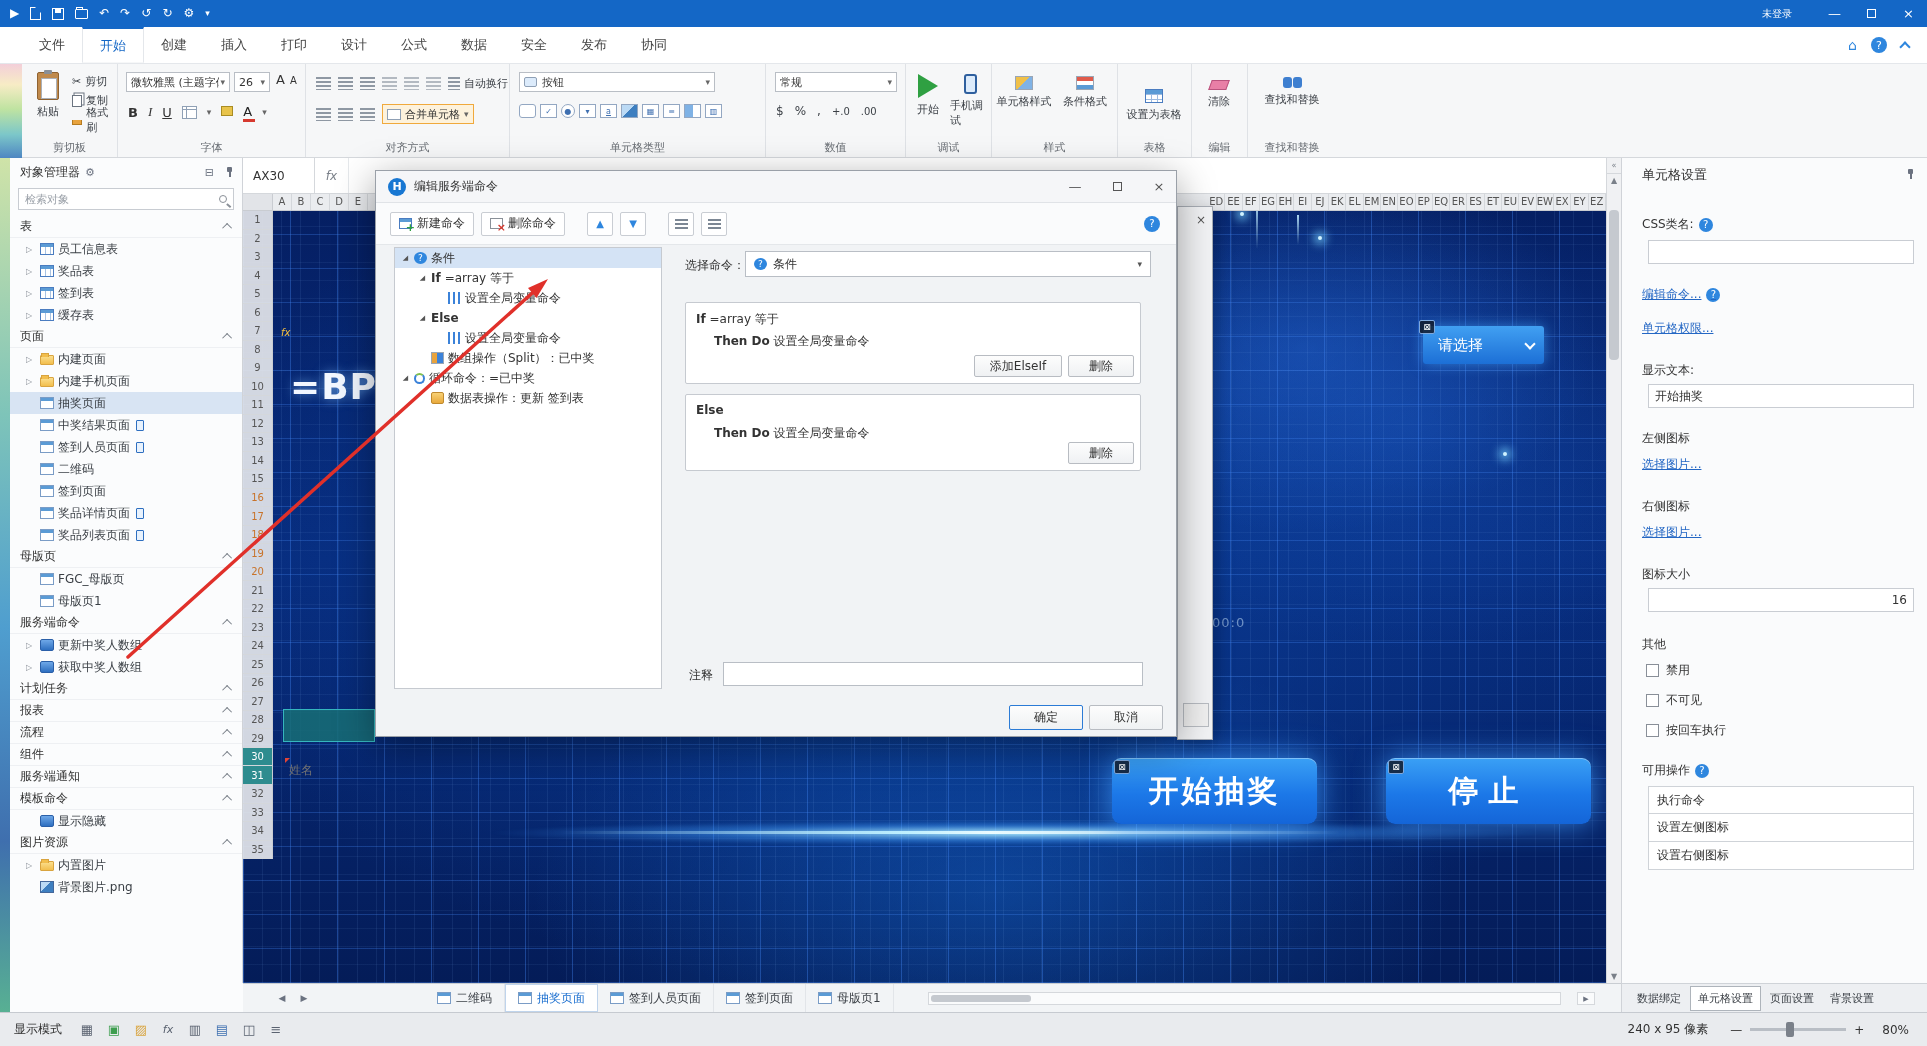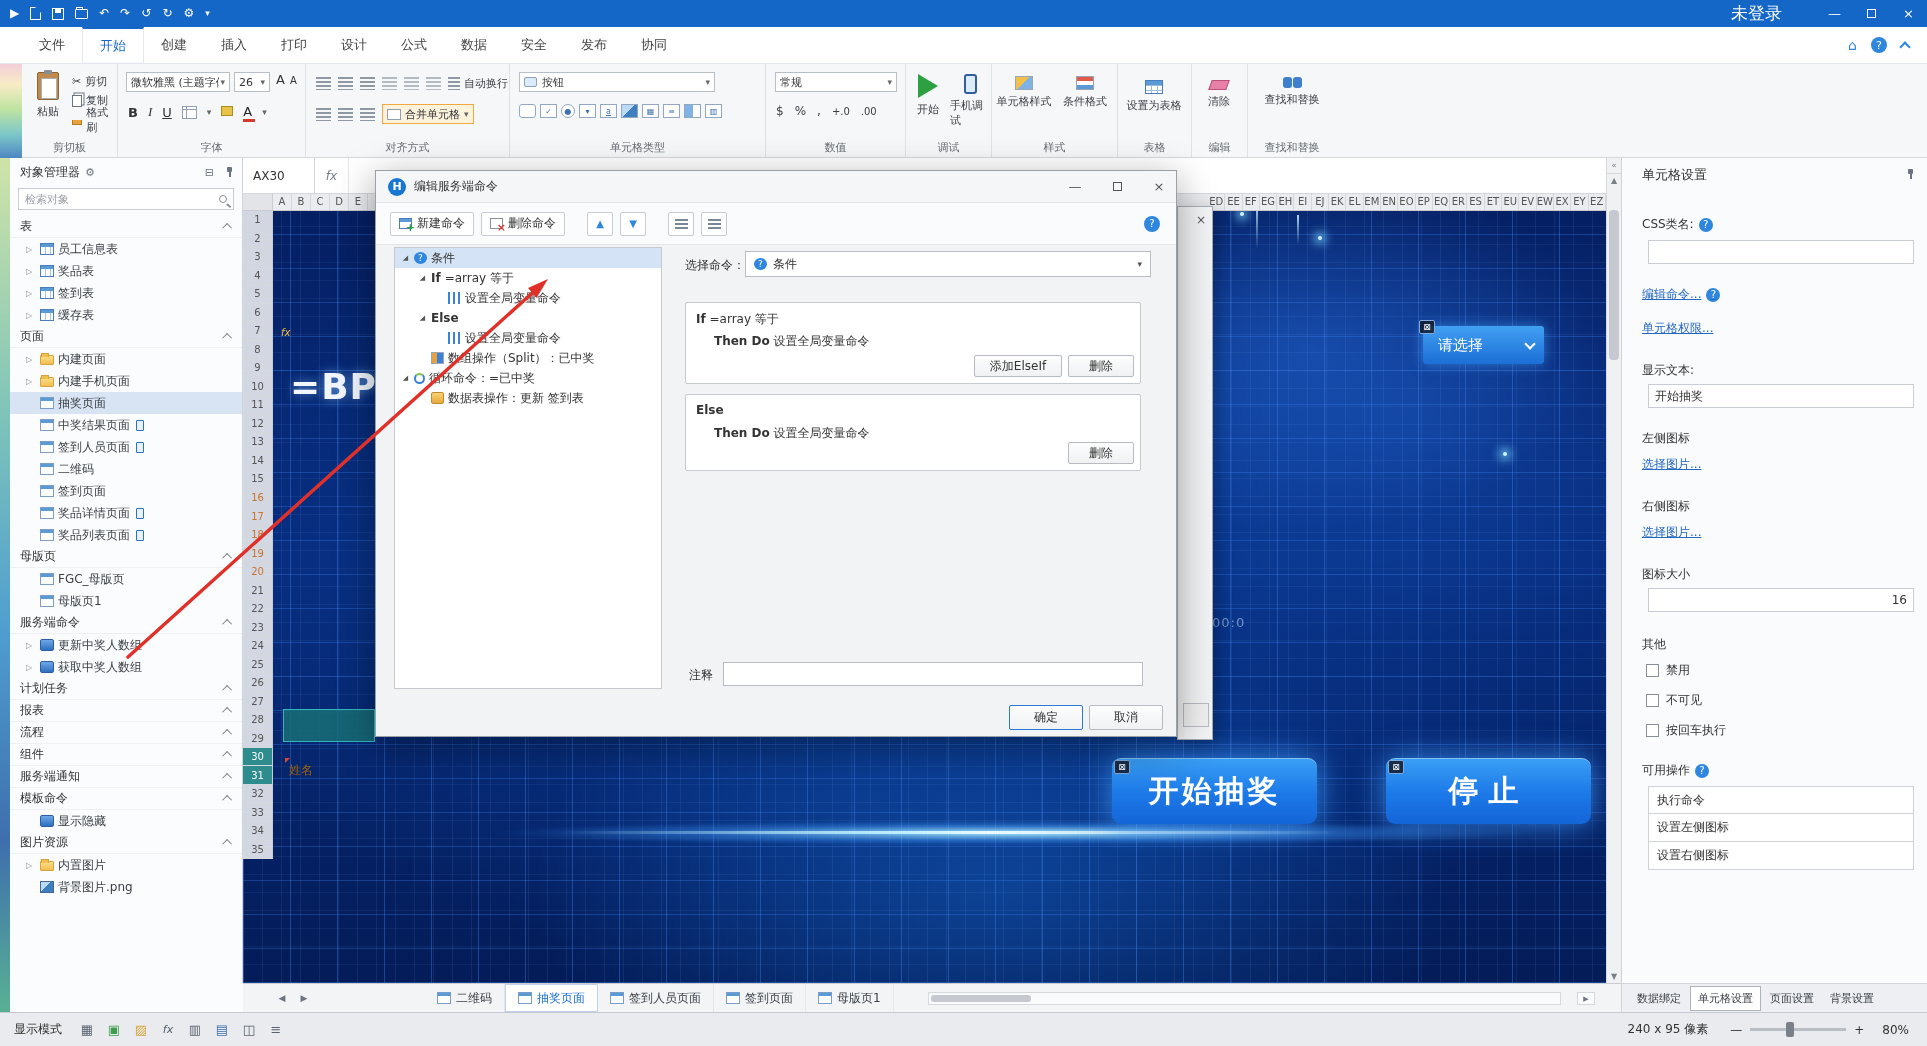--- a/index.html
+++ b/index.html
@@ -12,21 +12,21 @@
   .qat { display:flex; align-items:center; gap:11px; padding-left:10px; height:100%; }
   .qat > span { color:#fff; font-size:12px; line-height:27px; cursor:default; }
   .mini-file { width:11px; height:13px; border:1px solid #fff; background:transparent; position:relative; display:inline-block; }
   .mini-file::after{ content:""; position:absolute; right:-1px; top:-1px; border:3px solid; border-color:#1467C6 #1467C6 transparent transparent; }
   .mini-save { width:12px; height:12px; border:1px solid #fff; display:inline-block; position:relative; }
   .mini-save::after{ content:""; position:absolute; left:2px; top:0; width:6px; height:4px; background:#fff; }
   .mini-folder { width:13px; height:10px; border:1px solid #fff; border-radius:1px; display:inline-block; position:relative; }
   .mini-folder::before { content:""; position:absolute; left:0; top:-3px; width:5px; height:2px; border:1px solid #fff; border-bottom:none; }
   #tb-title { position:absolute; left:0; right:0; text-align:center; font-size:12px; pointer-events:none; }
   .tb-right { margin-left:auto; display:flex; align-items:center; height:100%; }
-  .login { margin-right:34px; font-size:17px; }
+  .login { margin-right:24px; font-size:10px; }
   .winbtn { width:37px; height:27px; display:flex; align-items:center; justify-content:center; font-size:13px; }
   .maxbox { width:9px; height:9px; border:1px solid #fff; display:inline-block; }
 
   
   #wall-ribbon { position:absolute; left:0; top:64px; width:22px; height:94px; background:linear-gradient(180deg,#f3cfd9 0%,#f7ecc5 22%,#bfe3a1 48%,#7cc7c9 75%,#4e86c2 100%); }
   #wall-left { position:absolute; left:0; top:158px; width:10px; height:854px; background:linear-gradient(180deg,#cfe3a8 0%,#7ec4b9 30%,#4f9ecf 55%,#3f6fae 80%,#58b093 100%); }
 
   
   #ribbontabs { position:absolute; left:0; top:27px; width:1927px; height:37px; background:#fff; border-bottom:1px solid #E4E7EB; display:flex; align-items:stretch; }
   #tabstrip { display:flex; margin-left:22px;justify-content:flex-end; }
@@ -120,21 +120,21 @@
   .rowh.orange { color:#C8732A; }
   .rowh.sel { background:#2E8C8F; color:#fff; }
   .streak { position:absolute; left:300px; top:818px; width:1280px; height:30px; z-index:2; filter:blur(1px);
     background:radial-gradient(55% 55% at 56% 50%, rgba(170,235,255,.95), rgba(70,160,255,.40) 45%, transparent 75%); }
   .streak-core { position:absolute; left:560px; top:831px; width:780px; height:3px; background:linear-gradient(90deg,transparent, #BFF0FF 45%, #EAFBFF 55%, transparent); z-index:2; }
   .spark { position:absolute; width:4px; height:4px; border-radius:50%; background:#CFF2FF; box-shadow:0 0 10px 4px rgba(120,210,255,.8); z-index:2; }
   .pillar { position:absolute; width:2px; height:44px; background:linear-gradient(180deg, rgba(190,235,255,.9), transparent); z-index:2; }
   #bigformula { position:absolute; left:290px; top:366px; z-index:3; font-size:36px; font-weight:bold; color:#F2F7FF; text-shadow:0 0 12px rgba(130,195,255,.65); letter-spacing:1px; }
   #fxmark { position:absolute; left:281px; top:327px; z-index:3; color:#F5C040; font-size:10px; font-style:italic; }
   #tealblock { position:absolute; left:283px; top:709px; width:92px; height:33px; background:rgba(23,110,118,.85); border:1px solid #35B6BE; z-index:3; }
-  #namelabel { position:absolute; left:289px; top:762px; z-index:3; color:#a16207; font-size:12px; }
+  #namelabel { position:absolute; left:289px; top:762px; z-index:3; color:#737373; font-size:12px; }
   #nameflag { position:absolute; left:285px; top:758px; z-index:3; width:0; height:0; border-top:5px solid #E04438; border-right:5px solid transparent; }
   #timer { position:absolute; left:1212px; top:615px; z-index:3; color:rgba(210,235,255,.5); font-size:13px; letter-spacing:1px; }
   #combo { position:absolute; left:1423px; top:326px; width:121px; height:38px; z-index:3; border-radius:3px;
     background:linear-gradient(180deg,#41A0F2,#1C6FD6); box-shadow:0 0 14px rgba(70,165,255,.6); color:#fff; font-size:15px;
     display:flex; align-items:center; padding-left:15px; }
   #combo .cchev { position:absolute; right:10px; top:14px; width:8px; height:8px; border-right:2px solid #fff; border-bottom:2px solid #fff; transform:rotate(45deg); }
   .cellmarker { position:absolute; z-index:4; width:16px; height:14px; background:rgba(18,26,42,.85); border:1px solid #7FA8DC; border-radius:2px; color:#fff; font-size:9px; line-height:13px; text-align:center; }
   .bluebtn { position:absolute; z-index:3; width:205px; height:66px; border-radius:9px; color:#fff; font-weight:bold; font-size:30px;
     display:flex; align-items:center; justify-content:center;
     background:linear-gradient(180deg,#3AA0F5 0%,#1C78E8 55%,#1465D8 100%);
@@ -388,21 +388,21 @@
         <span>单元格样式</span>
       </div>
       <div class="bigbtn" style="left:64px;top:6px;width:58px">
         <span class="cf-ic"></span>
         <span>条件格式</span>
       </div>
       <div class="glabel">样式</div>
     </div>
 
     <div class="rgroup" style="left:1096px;width:74px">
-      <div class="bigbtn" style="left:2px;top:10px;width:68px">
+      <div class="bigbtn" style="left:2px;top:19px;width:68px">
         <span class="grid-ic"></span>
         <span>设置为表格</span>
       </div>
       <div class="glabel">表格</div>
     </div>
 
     <div class="rgroup" style="left:1170px;width:56px">
       <div class="bigbtn" style="left:2px;top:4px;width:50px">
         <span class="eraser-ic"></span>
         <span>清除</span>

